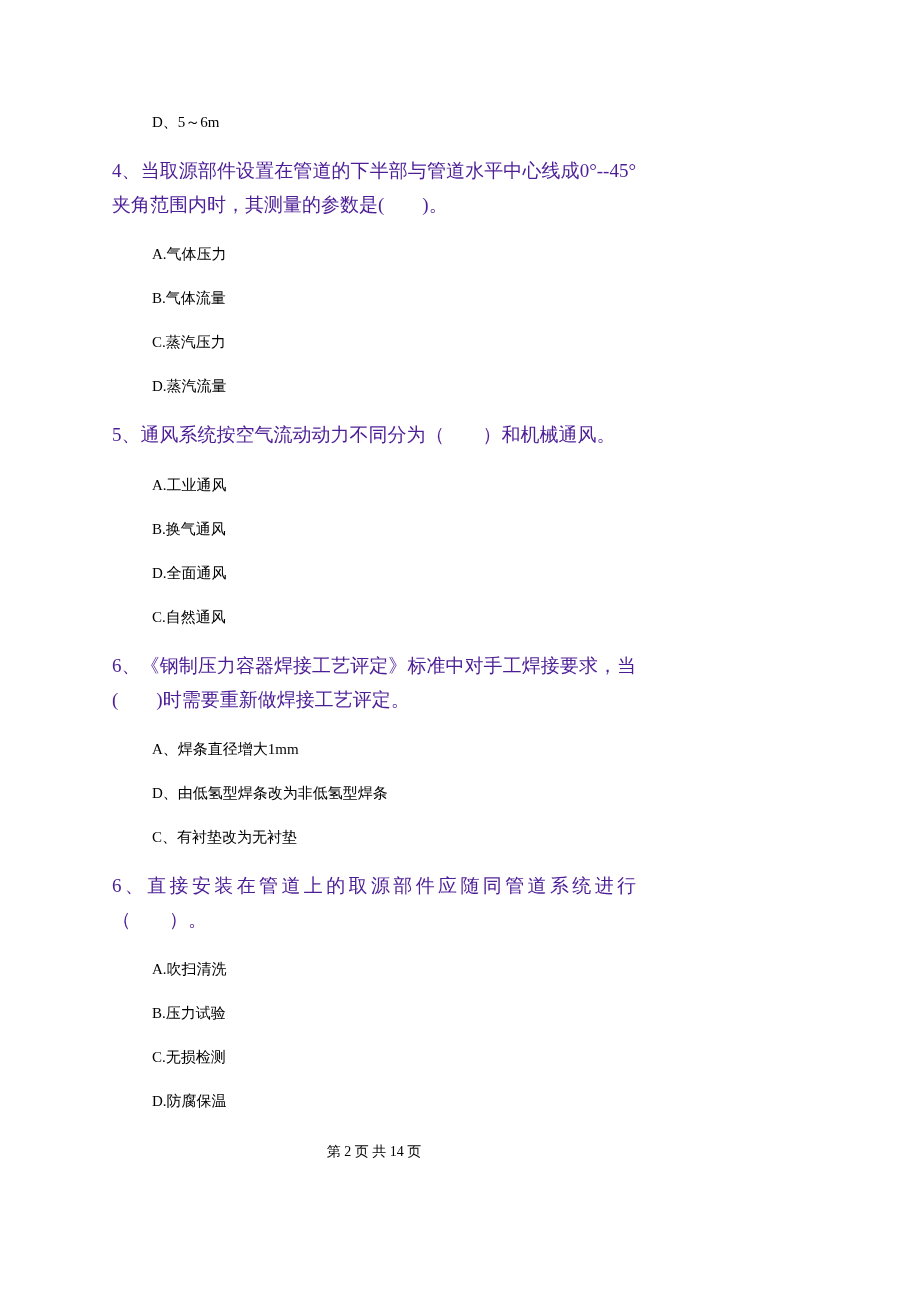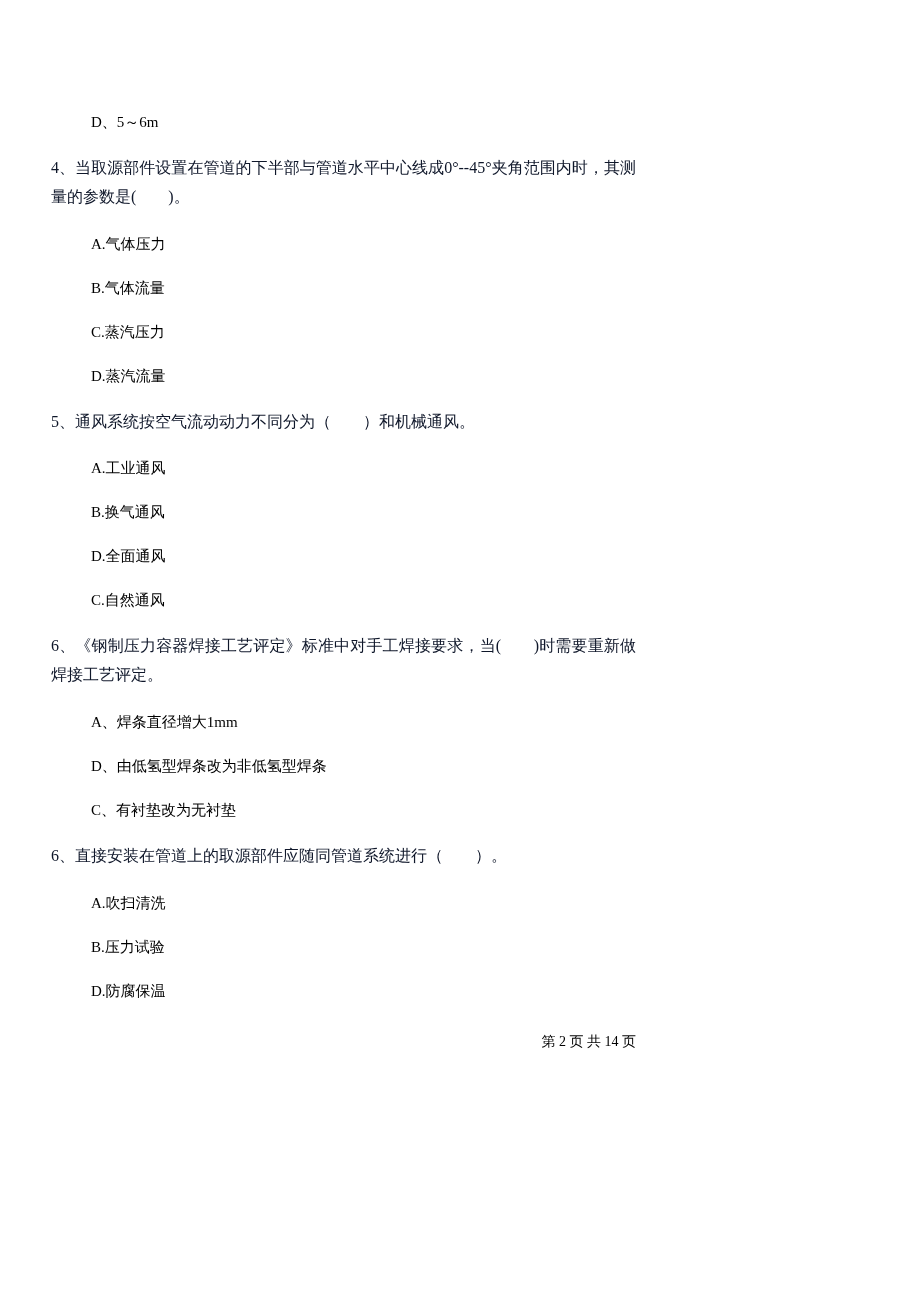--- a/index.html
+++ b/index.html
@@ -5,40 +5,40 @@
   body {
     margin: 0;
     padding: 0;
     background: #ffffff;
     font-family: "SimSun", "宋体", serif;
     width: 920px;
     min-height: 1302px;
     box-sizing: border-box;
   }
   .page {
-    padding: 110px 120px 40px 51px;
+    padding: 110px 120px 40px 112px;
     box-sizing: border-box;
     width: 756px;
   }
   .option-line {
     padding-left: 40px;
     font-size: 15px;
     line-height: 1.6;
     margin-bottom: 20px;
     color: #000;
   }
   .question-line {
-    font-size: 16px;
+    font-size: 19px;
     line-height: 1.8;
     margin-bottom: 20px;
-    color: #0f172a;
+    color: #4c1d95;
     text-align: justify;
   }
   .footer {
-    text-align: right;
+    text-align: center;
     font-size: 14px;
     color: #000;
     margin-top: 30px;
   }
 </style>
 </head>
 <body>
 
 <div class="page">
 
@@ -57,17 +57,18 @@
   <div class="option-line">C.自然通风</div>
 
   <div class="question-line">6、《钢制压力容器焊接工艺评定》标准中对手工焊接要求，当(　　)时需要重新做焊接工艺评定。</div>
   <div class="option-line">A、焊条直径增大1mm</div>
   <div class="option-line">D、由低氢型焊条改为非低氢型焊条</div>
   <div class="option-line">C、有衬垫改为无衬垫</div>
 
   <div class="question-line">6、直接安装在管道上的取源部件应随同管道系统进行（　　）。</div>
   <div class="option-line">A.吹扫清洗</div>
   <div class="option-line">B.压力试验</div>
+  <div class="option-line">C.无损检测</div>
   <div class="option-line">D.防腐保温</div>
 
 
   <div class="footer">第 2 页 共 14 页</div>
 </div>
 
 </body></html>

